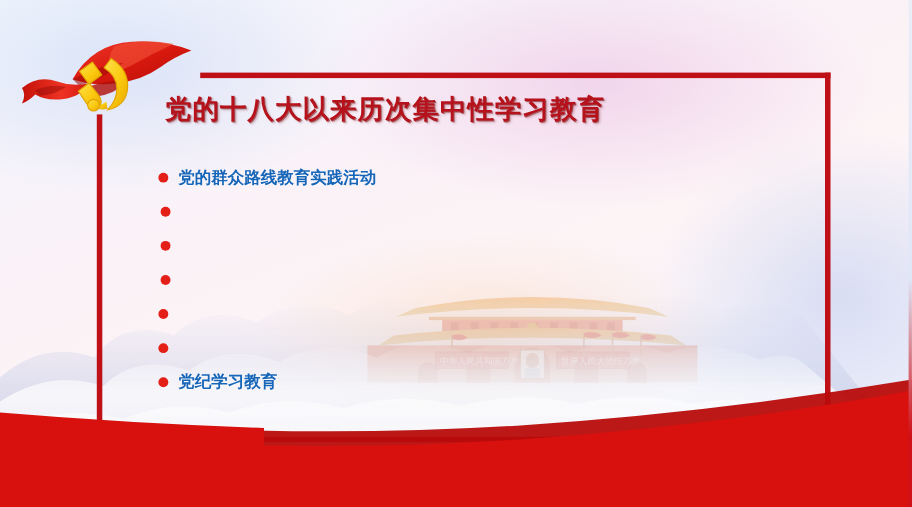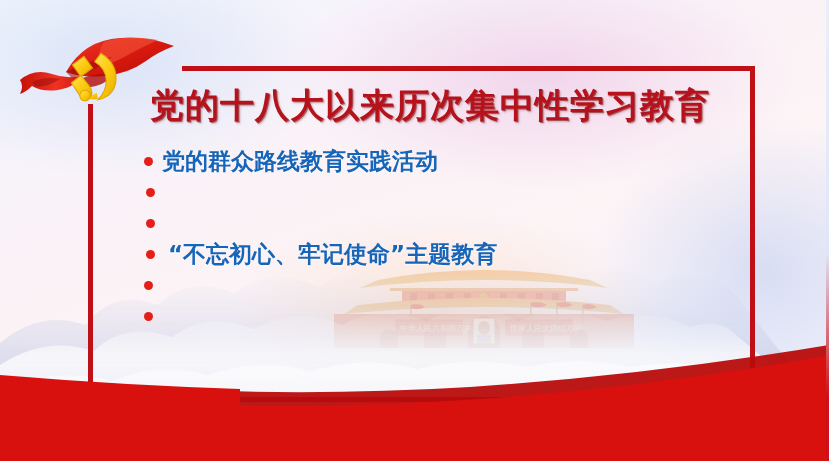--- a/index.html
+++ b/index.html
@@ -57,41 +57,41 @@
   #frame-right {left:750px;top:66px;width:5px;height:336px;}
   #frame-bottom{left:88px;top:397px;width:667px;height:5px;}
   #frame-left  {left:88px;top:104px;width:5px;height:298px;}
 
   
   #flag{position:absolute;left:8px;top:24px;width:190px;height:80px;}
 
   
   #title{
     position:absolute;left:150px;top:83px;width:560px;height:46px;
-    font-size:34px;font-weight:bold;letter-spacing:1px;
+    font-size:24px;font-weight:bold;letter-spacing:1px;
     color:#b5121b;
     text-shadow:1px 1px 0 rgba(120,8,12,.55), 2px 2px 2px rgba(120,8,12,.25);
     white-space:nowrap;
     font-family:"DejaVu Sans","Liberation Sans",sans-serif;
   }
 
   
   #list{
     position:absolute;left:144px;top:146px;width:600px;
   }
   .litem{
     position:relative;height:31px;line-height:31px;
     padding-left:18px;white-space:nowrap;
   }
   .litem .dot{
     position:absolute;left:0;top:11px;width:9px;height:9px;
     border-radius:50%;background:#e41f18;
   }
   .litem .txt{
-    font-size:23px;font-weight:bold;color:#1665b8;
+    font-size:15px;font-weight:bold;color:#1665b8;
     font-family:"DejaVu Sans","Liberation Sans",sans-serif;
     text-shadow:0 1px 1px rgba(255,255,255,.85);
   }
   .litem.quoted{padding-left:24px;}
   .litem.quoted .dot{left:2px;}
 
   
   #bottom-bands{
     position:absolute;left:0;bottom:0;width:829px;height:120px;
   }
@@ -262,31 +262,34 @@
     <div class="litem quoted">
       <span class="dot"></span>
     </div>
 
     <div class="litem quoted">
       <span class="dot"></span>
     </div>
 
     <div class="litem quoted">
       <span class="dot"></span>
-      <span class="txt">“不忘初心、牢记使命”主题教育</span>
     </div>
 
     <div class="litem">
       <span class="dot"></span>
     </div>
 
     <div class="litem">
       <span class="dot"></span>
     </div>
 
+    <div class="litem">
+      <span class="dot"></span>
+      <span class="txt">党纪学习教育</span>
+    </div>
 
 
   </div>
 
   <svg id="bottom-bands" viewBox="0 0 829 120" preserveAspectRatio="none">
 
     <path d="M0 36 Q240 60 470 46 Q650 34 829 4 L829 120 L0 120 Z" fill="#b80c0b" opacity=".95"></path>
 
     <path d="M0 50 Q250 74 480 58 Q660 45 829 14 L829 120 L0 120 Z" fill="#d8110f"></path>
 

